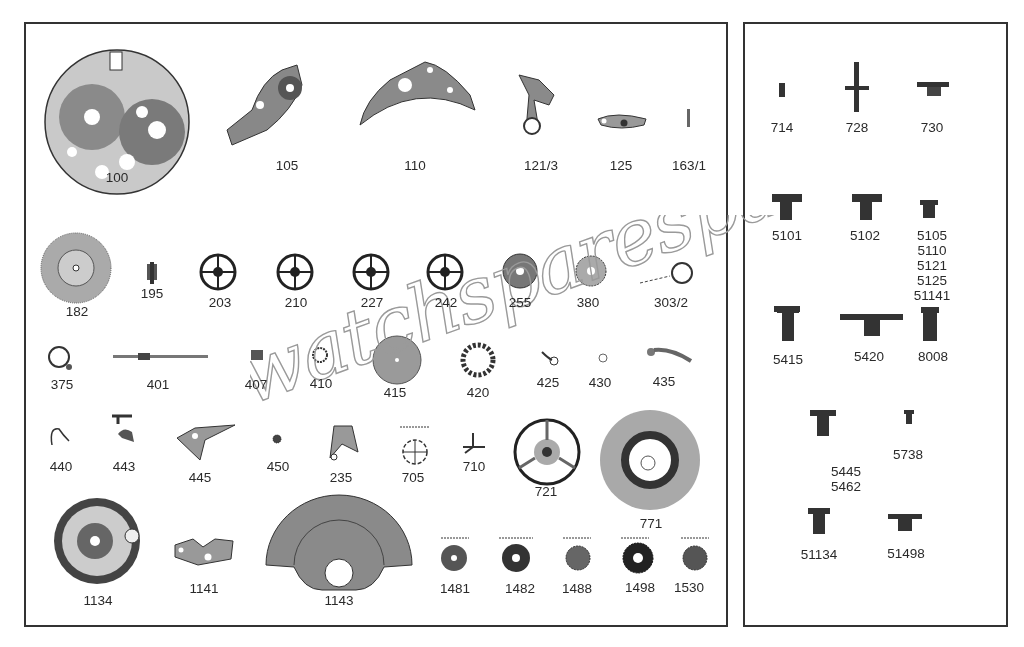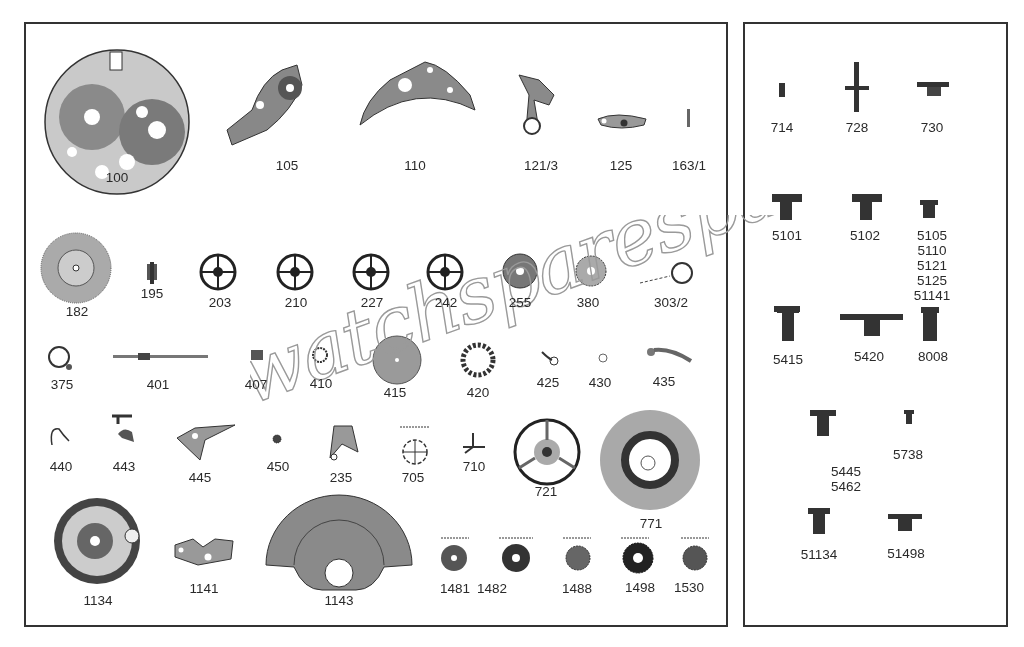--- a/index.html
+++ b/index.html
@@ -279,21 +279,21 @@
     <div class="label" style="left: 278px; top: 459px;">450</div>
     <div class="label" style="left: 341px; top: 470px;">235</div>
     <div class="label" style="left: 413px; top: 470px;">705</div>
     <div class="label" style="left: 474px; top: 459px;">710</div>
     <div class="label" style="left: 546px; top: 484px;">721</div>
     <div class="label" style="left: 651px; top: 516px;">771</div>
     <div class="label" style="left: 98px; top: 593px;">1134</div>
     <div class="label" style="left: 204px; top: 581px;">1141</div>
     <div class="label" style="left: 339px; top: 593px;">1143</div>
     <div class="label" style="left: 455px; top: 581px;">1481</div>
-    <div class="label" style="left: 492px; top: 581px;">1482</div>
+    <div class="label" style="left: 520px; top: 581px;">1482</div>
     <div class="label" style="left: 577px; top: 581px;">1488</div>
     <div class="label" style="left: 640px; top: 580px;">1498</div>
     <div class="label" style="left: 689px; top: 580px;">1530</div>
     <div class="label" style="left: 782px; top: 120px;">714</div>
     <div class="label" style="left: 857px; top: 120px;">728</div>
     <div class="label" style="left: 932px; top: 120px;">730</div>
     <div class="label" style="left: 787px; top: 228px;">5101</div>
     <div class="label" style="left: 865px; top: 228px;">5102</div>
     <div class="label" style="left: 932px; top: 228px;">5105
 5110

